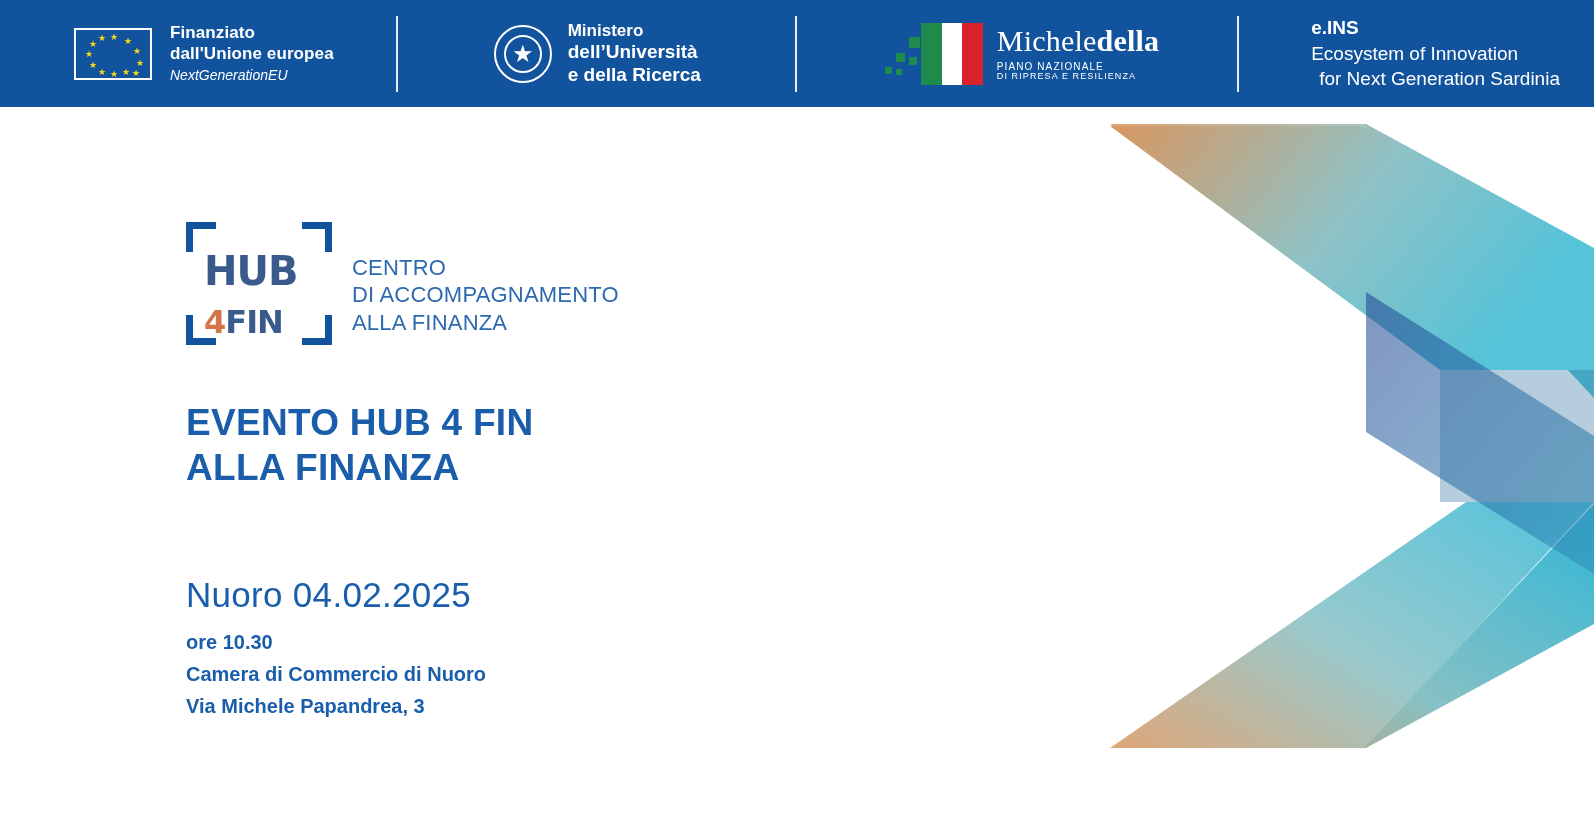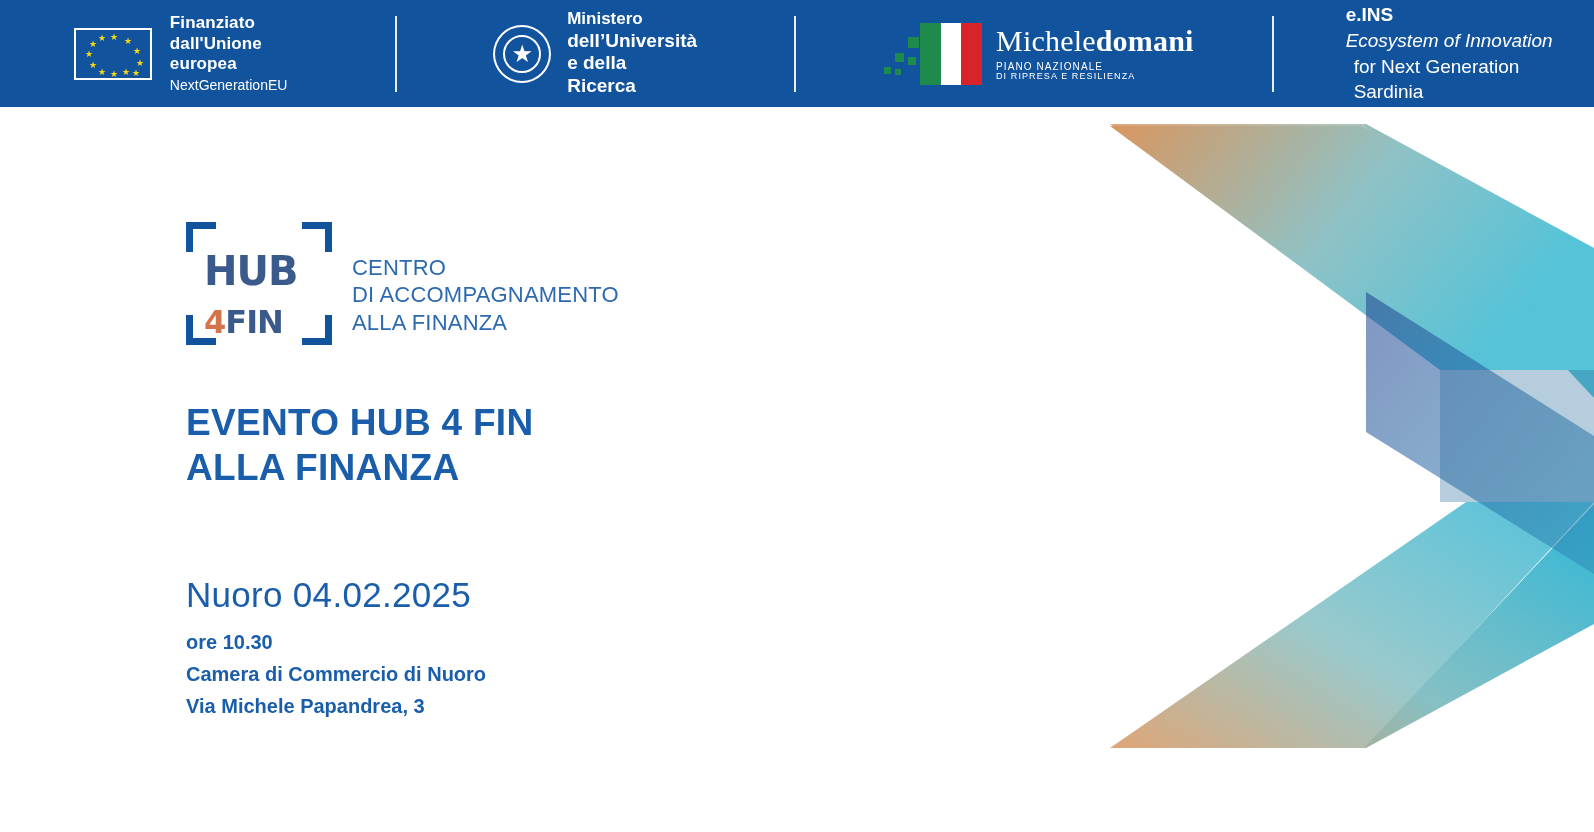--- a/index.html
+++ b/index.html
@@ -53,21 +53,21 @@
     position: absolute;
     width: 7px; height: 7px;
     color: #f5d916;
     font-size: 9px;
     line-height: 7px;
     text-align: center;
   }
   .eu-text { color: #ffffff; line-height: 1.22; }
   .eu-text .l1 { font-size: 17px; font-weight: bold; letter-spacing: .1px; }
   .eu-text .l2 { font-size: 17px; font-weight: bold; letter-spacing: .1px; }
-  .eu-text .l3 { font-size: 14px; font-weight: normal; margin-top: 2px; }
+  .eu-text .l3 { font-size: 14px; font-weight: normal; margin-top: 2px; font-style: italic; }
 
   
   .mur-block { display: flex; align-items: center; gap: 16px; padding-left: 96px; }
   .mur-emblem {
     width: 58px; height: 58px;
     border-radius: 50%;
     border: 2px solid #ffffff;
     position: relative;
     display: flex; align-items: center; justify-content: center;
   }
@@ -104,21 +104,21 @@
   }
   .italia-txt { color: #ffffff; line-height: 1.05; }
   .italia-txt .big { font-size: 30px; font-family: "Liberation Serif", serif; letter-spacing: .2px; }
   .italia-txt .big b { font-weight: bold; }
   .italia-txt .sm1 { font-size: 10px; letter-spacing: 1.1px; margin-top: 5px; }
   .italia-txt .sm2 { font-size: 9px; letter-spacing: 1.1px; }
 
   
   .eins-block { padding-left: 72px; color: #ffffff; line-height: 1.36; }
   .eins-block .e1 { font-size: 19px; font-weight: bold; }
-  .eins-block .e2 { font-size: 19px; font-weight: normal; font-style: italic; }
+  .eins-block .e2 { font-size: 19px; font-weight: normal; }
   .eins-block .e3 { font-size: 19px; font-weight: normal; margin-left: 8px; }
 
   
   .logo-wrap {
     position: absolute;
     left: 186px; top: 222px;
     display: flex;
     align-items: flex-start;
     gap: 20px;
   }
@@ -250,21 +250,21 @@
         <div class="px" style="left:0px;  top:44px; width:7px;  height:7px;"></div>
         <div class="px" style="left:11px; top:30px; width:9px;  height:9px;"></div>
         <div class="px" style="left:11px; top:46px; width:6px;  height:6px;"></div>
         <div class="px" style="left:24px; top:14px; width:11px; height:11px;"></div>
         <div class="px" style="left:24px; top:34px; width:8px;  height:8px;"></div>
         <div class="px" style="left:38px; top:4px;  width:13px; height:13px;"></div>
         <div class="px" style="left:40px; top:26px; width:7px;  height:7px;"></div>
       </div>
       <div class="italia-txt">
         <div class="big">
-          <span>Michele</span><b>domani</b>
+          <span>Michele</span><b>della</b>
         </div>
         <div class="sm1">PIANO NAZIONALE</div>
         <div class="sm2">DI RIPRESA E RESILIENZA</div>
       </div>
     </div>
 
     <div class="hdr-cell" style="margin-left:78px;">
       <div class="hdr-divider"></div>
     </div>
 

